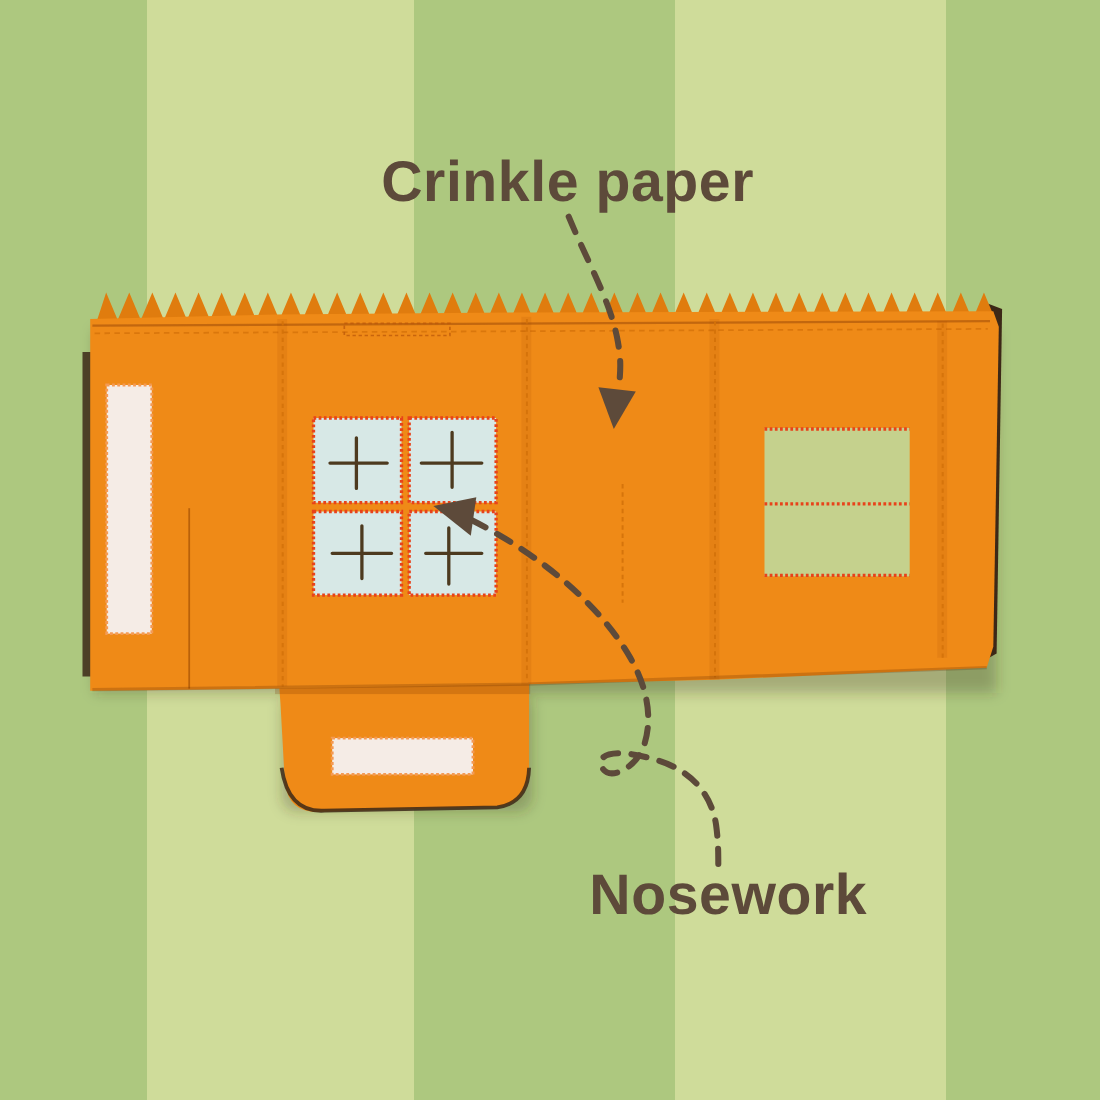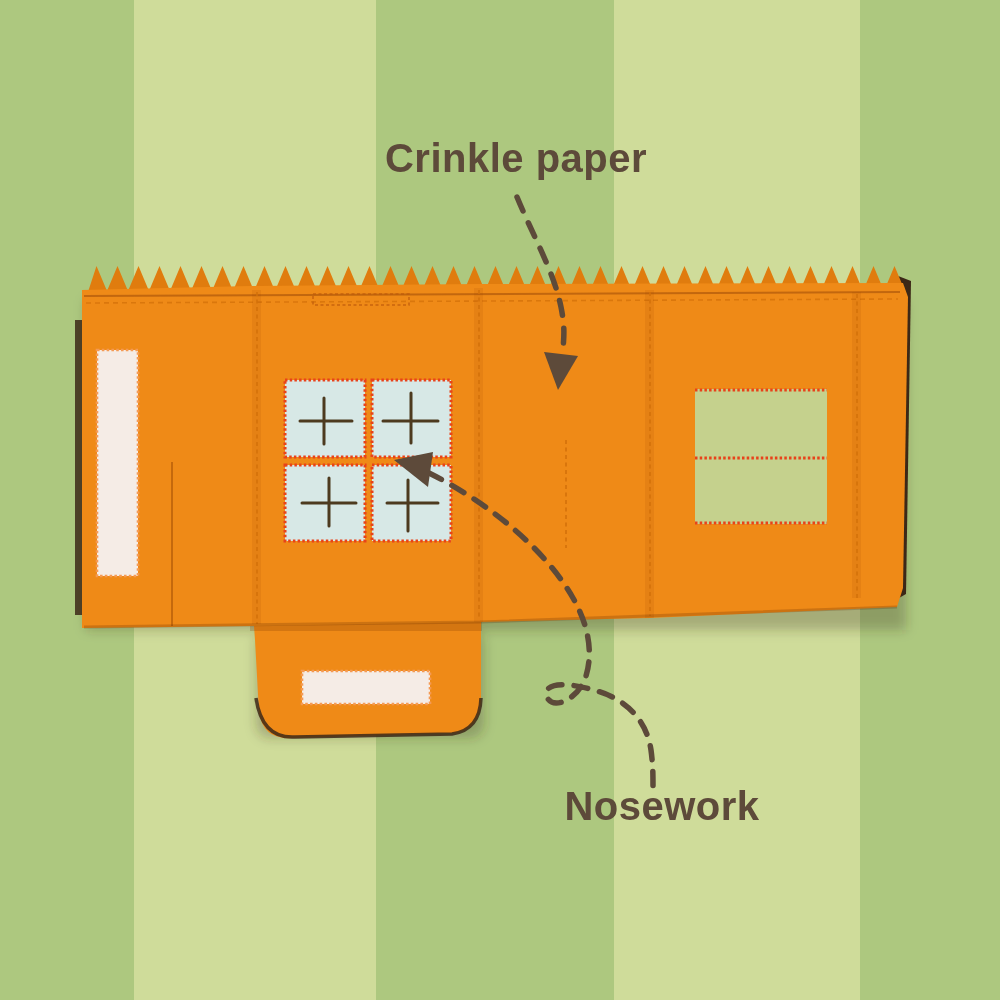--- a/index.html
+++ b/index.html
@@ -7,21 +7,21 @@
           font-family:"Liberation Sans",sans-serif;}
   .bg{position:absolute;inset:0;
       background:linear-gradient(90deg,
         var(--stripe-dark) 0 134px,
         var(--stripe-light) 134px 376px,
         var(--stripe-dark) 376px 614px,
         var(--stripe-light) 614px 860px,
         var(--stripe-dark) 860px 100%);}
   svg.art{position:absolute;left:0;top:0;}
   .label{position:absolute;transform:translateX(-50%);color:var(--annotation-brown);
-         font-weight:700;font-size:40px;letter-spacing:.5px;white-space:nowrap;}
+         font-weight:700;font-size:52px;letter-spacing:.5px;white-space:nowrap;}
   .label.crinkle{left:516px;top:136px;}
   .label.nosework{left:662px;top:784px;}
 </style>
 </head>
 <body>
 
 <div class="canvas">
 
   <div class="bg"></div>
 

